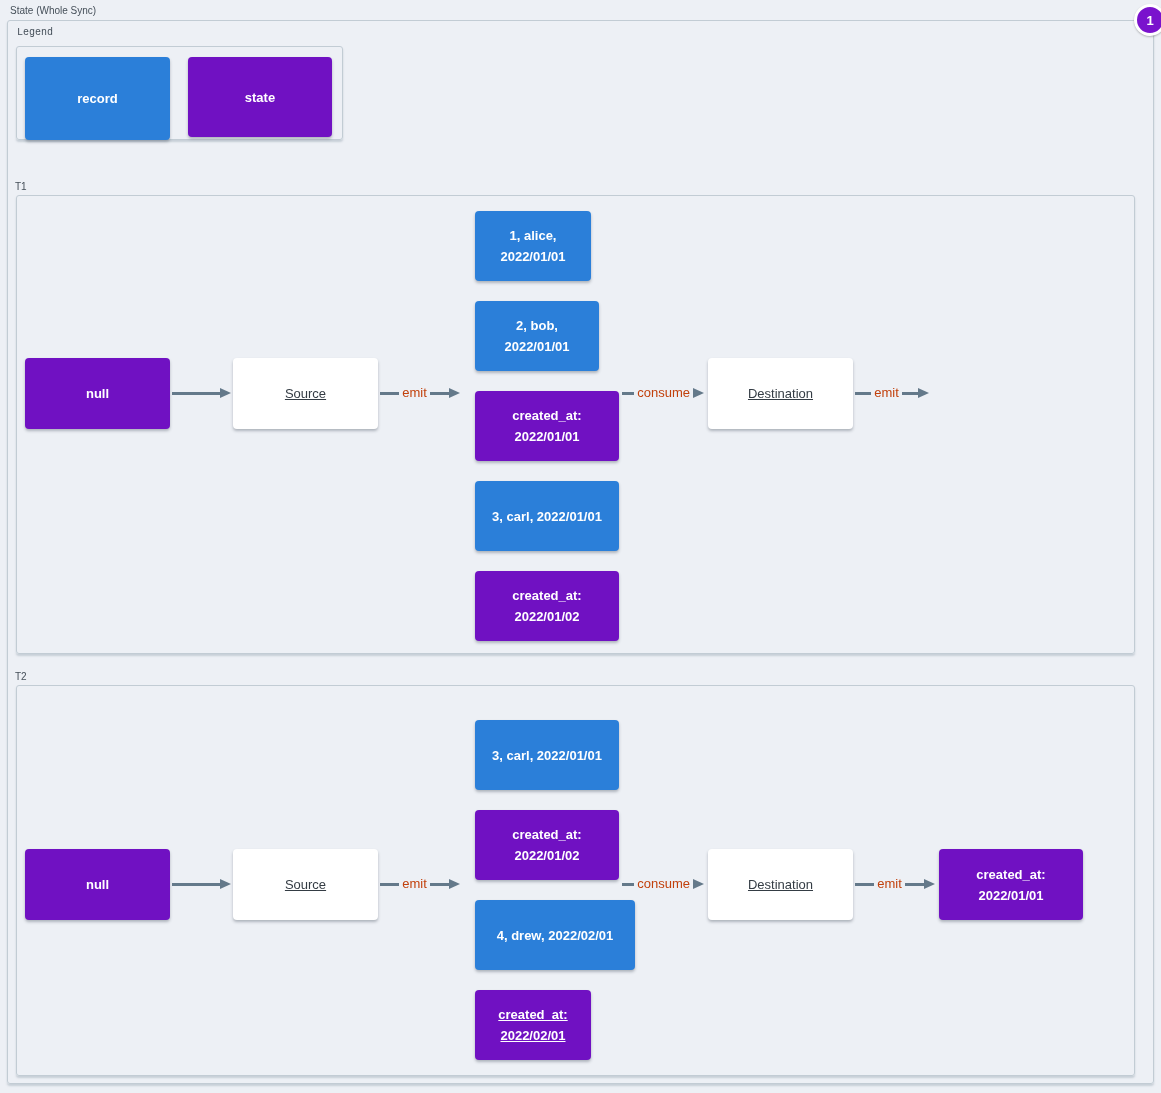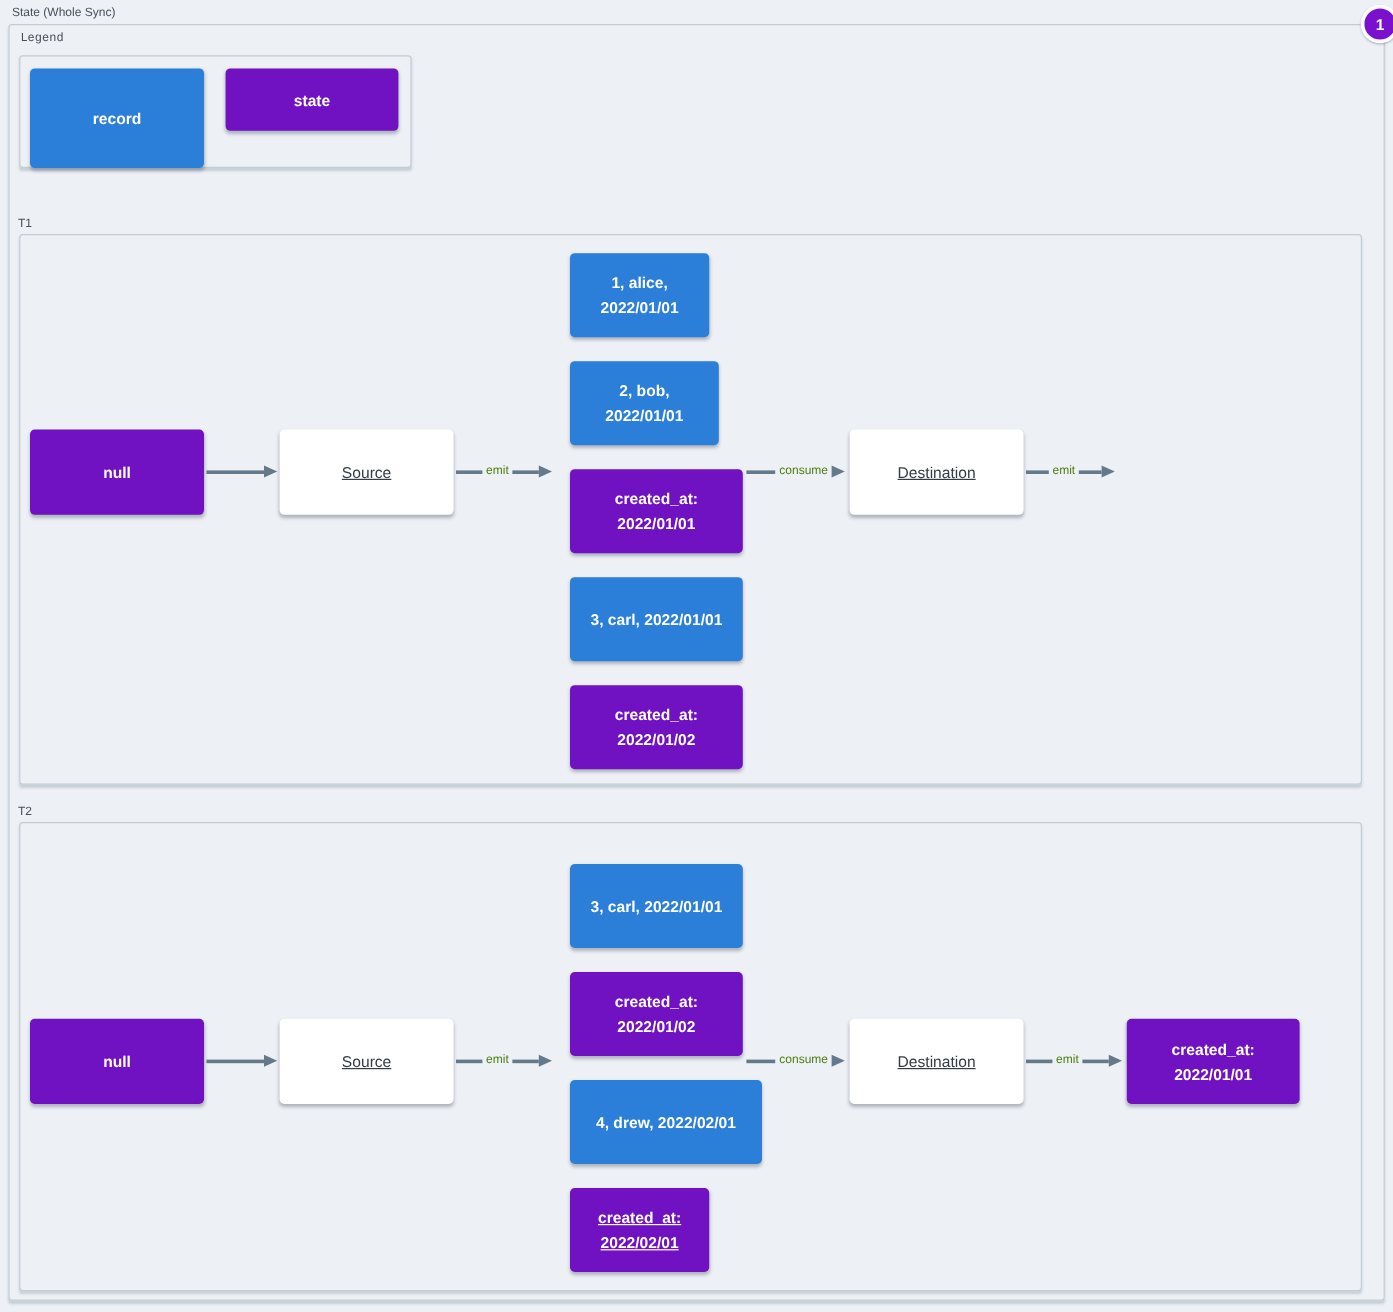--- a/index.html
+++ b/index.html
@@ -45,21 +45,21 @@
   .arrow .seg{flex:1;height:3px;background:#64798a;min-width:6px;}
   .arrow .head{
     width:0;height:0;flex:0 0 auto;
     border-top:5px solid transparent;
     border-bottom:5px solid transparent;
     border-left:11px solid #64798a;
   }
   .arrow .lbl{
     flex:0 0 auto;
     margin:0 3px;
-    font-size:10px;color:#4d7c0f;line-height:14px;
+    font-size:13px;color:#c2410c;line-height:14px;
     white-space:nowrap;
   }
   
   .badge{
     position:absolute;
     left:1134px;top:4px;
     width:32px;height:32px;box-sizing:border-box;
     background:#7a12cd;
     border:3px solid #ffffff;
     border-radius:50%;
@@ -73,21 +73,21 @@
 
 <div class="group-label" style="left:10px;top:4px;">State (Whole Sync)</div>
 
 <div class="group-box" style="left:7px;top:20px;width:1145px;height:1062px;"></div>
 
 <div class="badge">1</div>
 
 <div class="group-label" style="left:17px;top:26px;font-family:Liberation Mono, monospace;">Legend</div>
 <div class="group-box" style="left:16px;top:46px;width:325px;height:92px;"></div>
 <div class="node record" style="left:25px;top:57px;height:83px;">record</div>
-<div class="node state" style="left:188px;top:57px;width:144px;height:52px;">state</div>
+<div class="node state" style="left:188px;top:57px;width:144px;height:80px;">state</div>
 
 <div class="group-label" style="left:15px;top:180px;">T1</div>
 <div class="group-box" style="left:16px;top:195px;width:1117px;height:457px;"></div>
 
 <div class="node state" style="left:25px;top:358px;">null</div>
 
 <div class="arrow" style="left:172px;top:383px;width:59px;">
   <div class="seg"></div>
   <div class="head"></div>
 </div>

